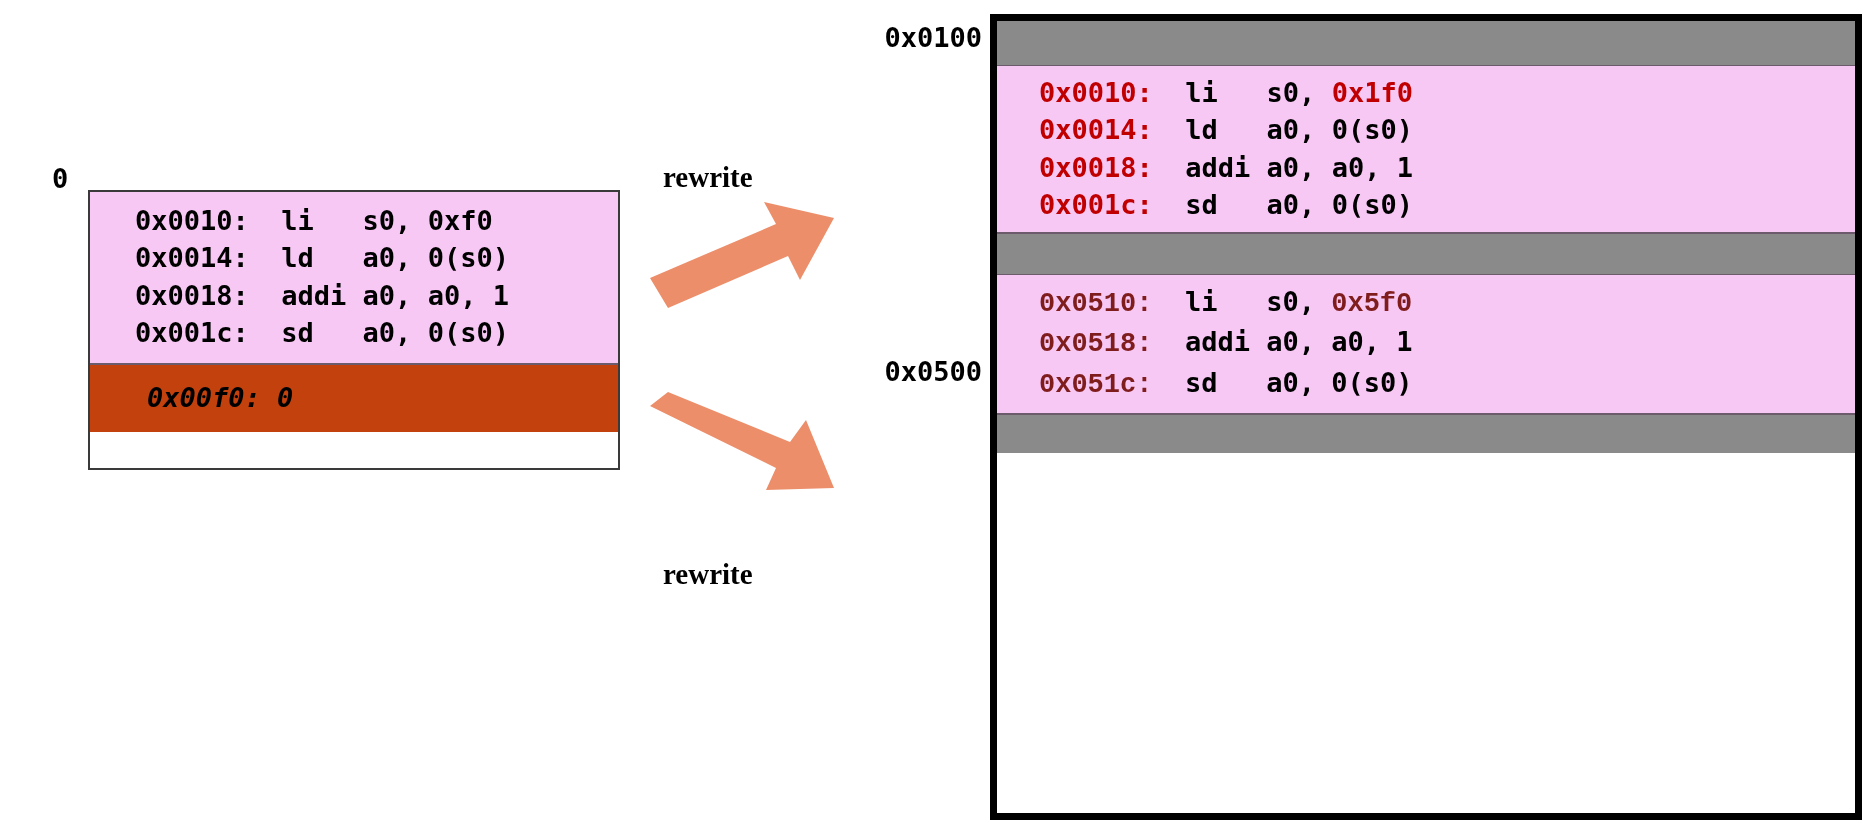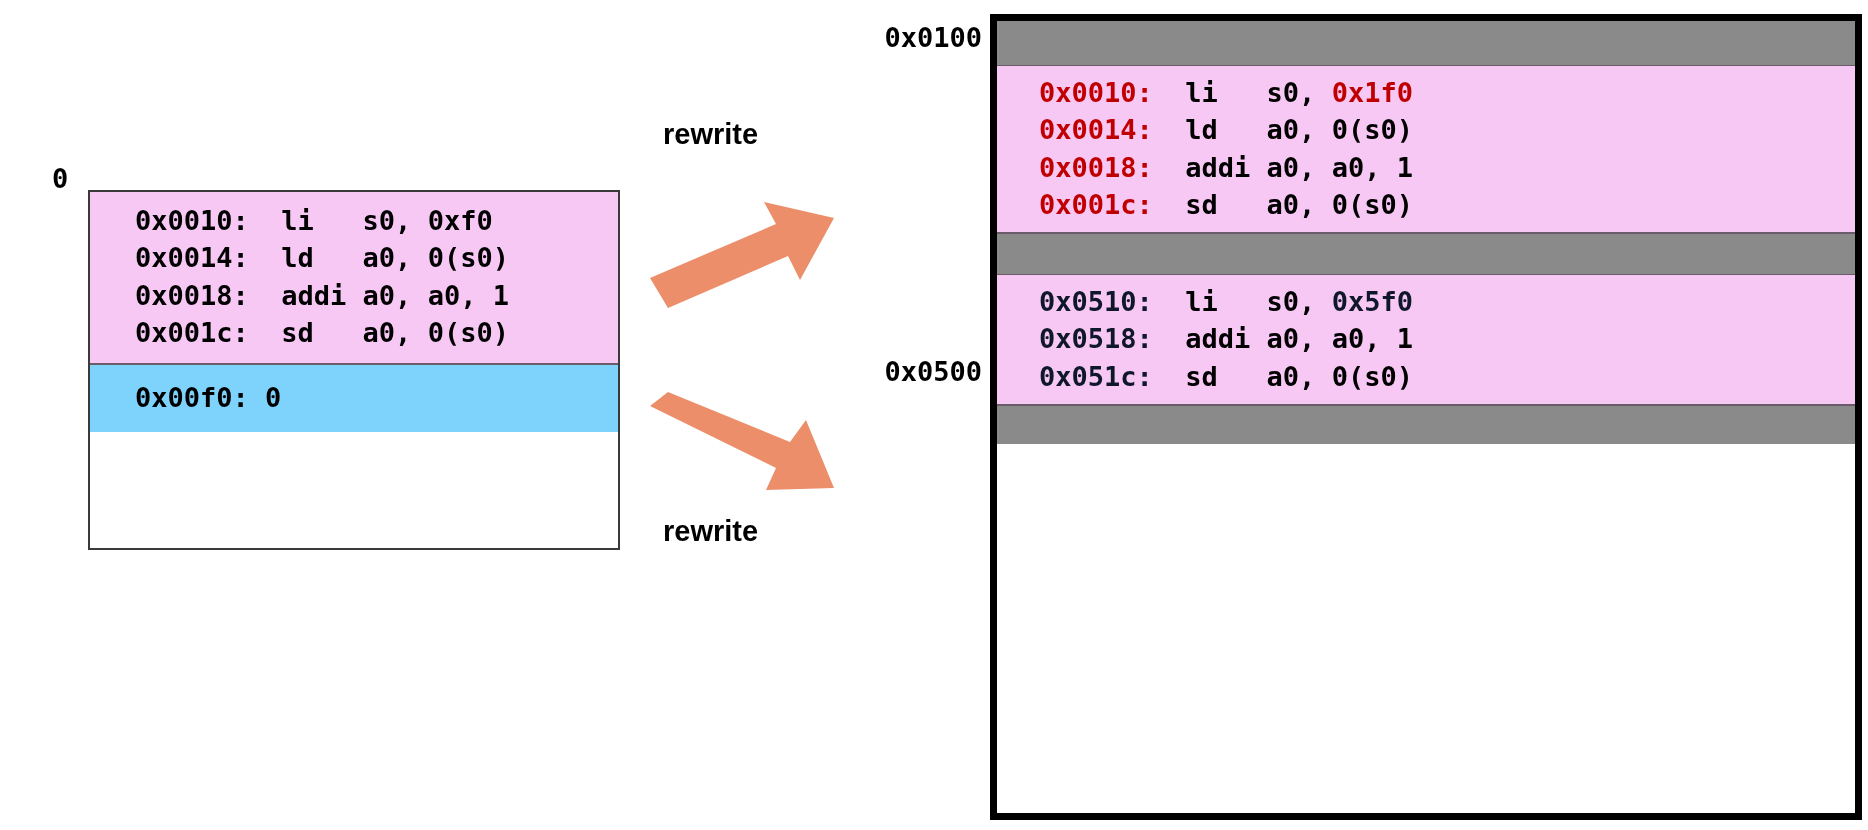--- a/index.html
+++ b/index.html
@@ -15,52 +15,54 @@
     font-family: "DejaVu Sans Mono", monospace;
   }
 
   
   .mono {
     font-family: "DejaVu Sans Mono", monospace;
     font-weight: bold;
     white-space: pre;
   }
   .sans-bold {
-    font-family: Liberation Sans, sans-serif;
+    font-family: Liberation Serif, serif;
     font-weight: bold;
     white-space: pre;
+    margin-top: 43px;
   }
 
   
   #left-zero-label {
     position: absolute;
     left: 52px;
     top: 163px;
     font-size: 27px;
     color: #000000;
   }
 
   #left-memory-box {
     position: absolute;
     left: 88px;
     top: 190px;
     width: 532px;
-    height: 360px;
+    height: 280px;
     border: 2px solid #3a3a3a;
     box-sizing: border-box;
     background: #ffffff;
   }
   #left-code-block {
     background: #f8c8f5;
     padding: 10px 0 12px 0;
     border-bottom: 2px solid #6b5b6b;
   }
   #left-data-block {
-    background: #7dd3fc;
-    padding: 14px 0 16px 0;
+    background: #c2410c;
+    padding: 14px 0 16px 12px;
+    font-style: italic;
   }
   .left-line {
     font-size: 27px;
     line-height: 1.38;
     color: #000000;
     padding-left: 45px;
   }
 
   
   .rewrite-label {
@@ -115,21 +117,21 @@
     padding: 12px 0 14px 0;
     border-bottom: 2px solid #3a3a3a;
   }
   .r-line {
     font-size: 27px;
     line-height: 1.38;
     padding-left: 42px;
     color: #000000;
   }
   .c-red  { color: #c00000; }
-  .c-blue { color: #0f172a; }
+  .c-blue { color: #7f1d1d; font-family: Liberation Mono, monospace; }
   .c-blk  { color: #000000; }
 </style>
 </head>
 <body>
 
 <div id="left-zero-label" class="mono">0</div>
 
 <div id="left-memory-box">
 
   <div id="left-code-block">

